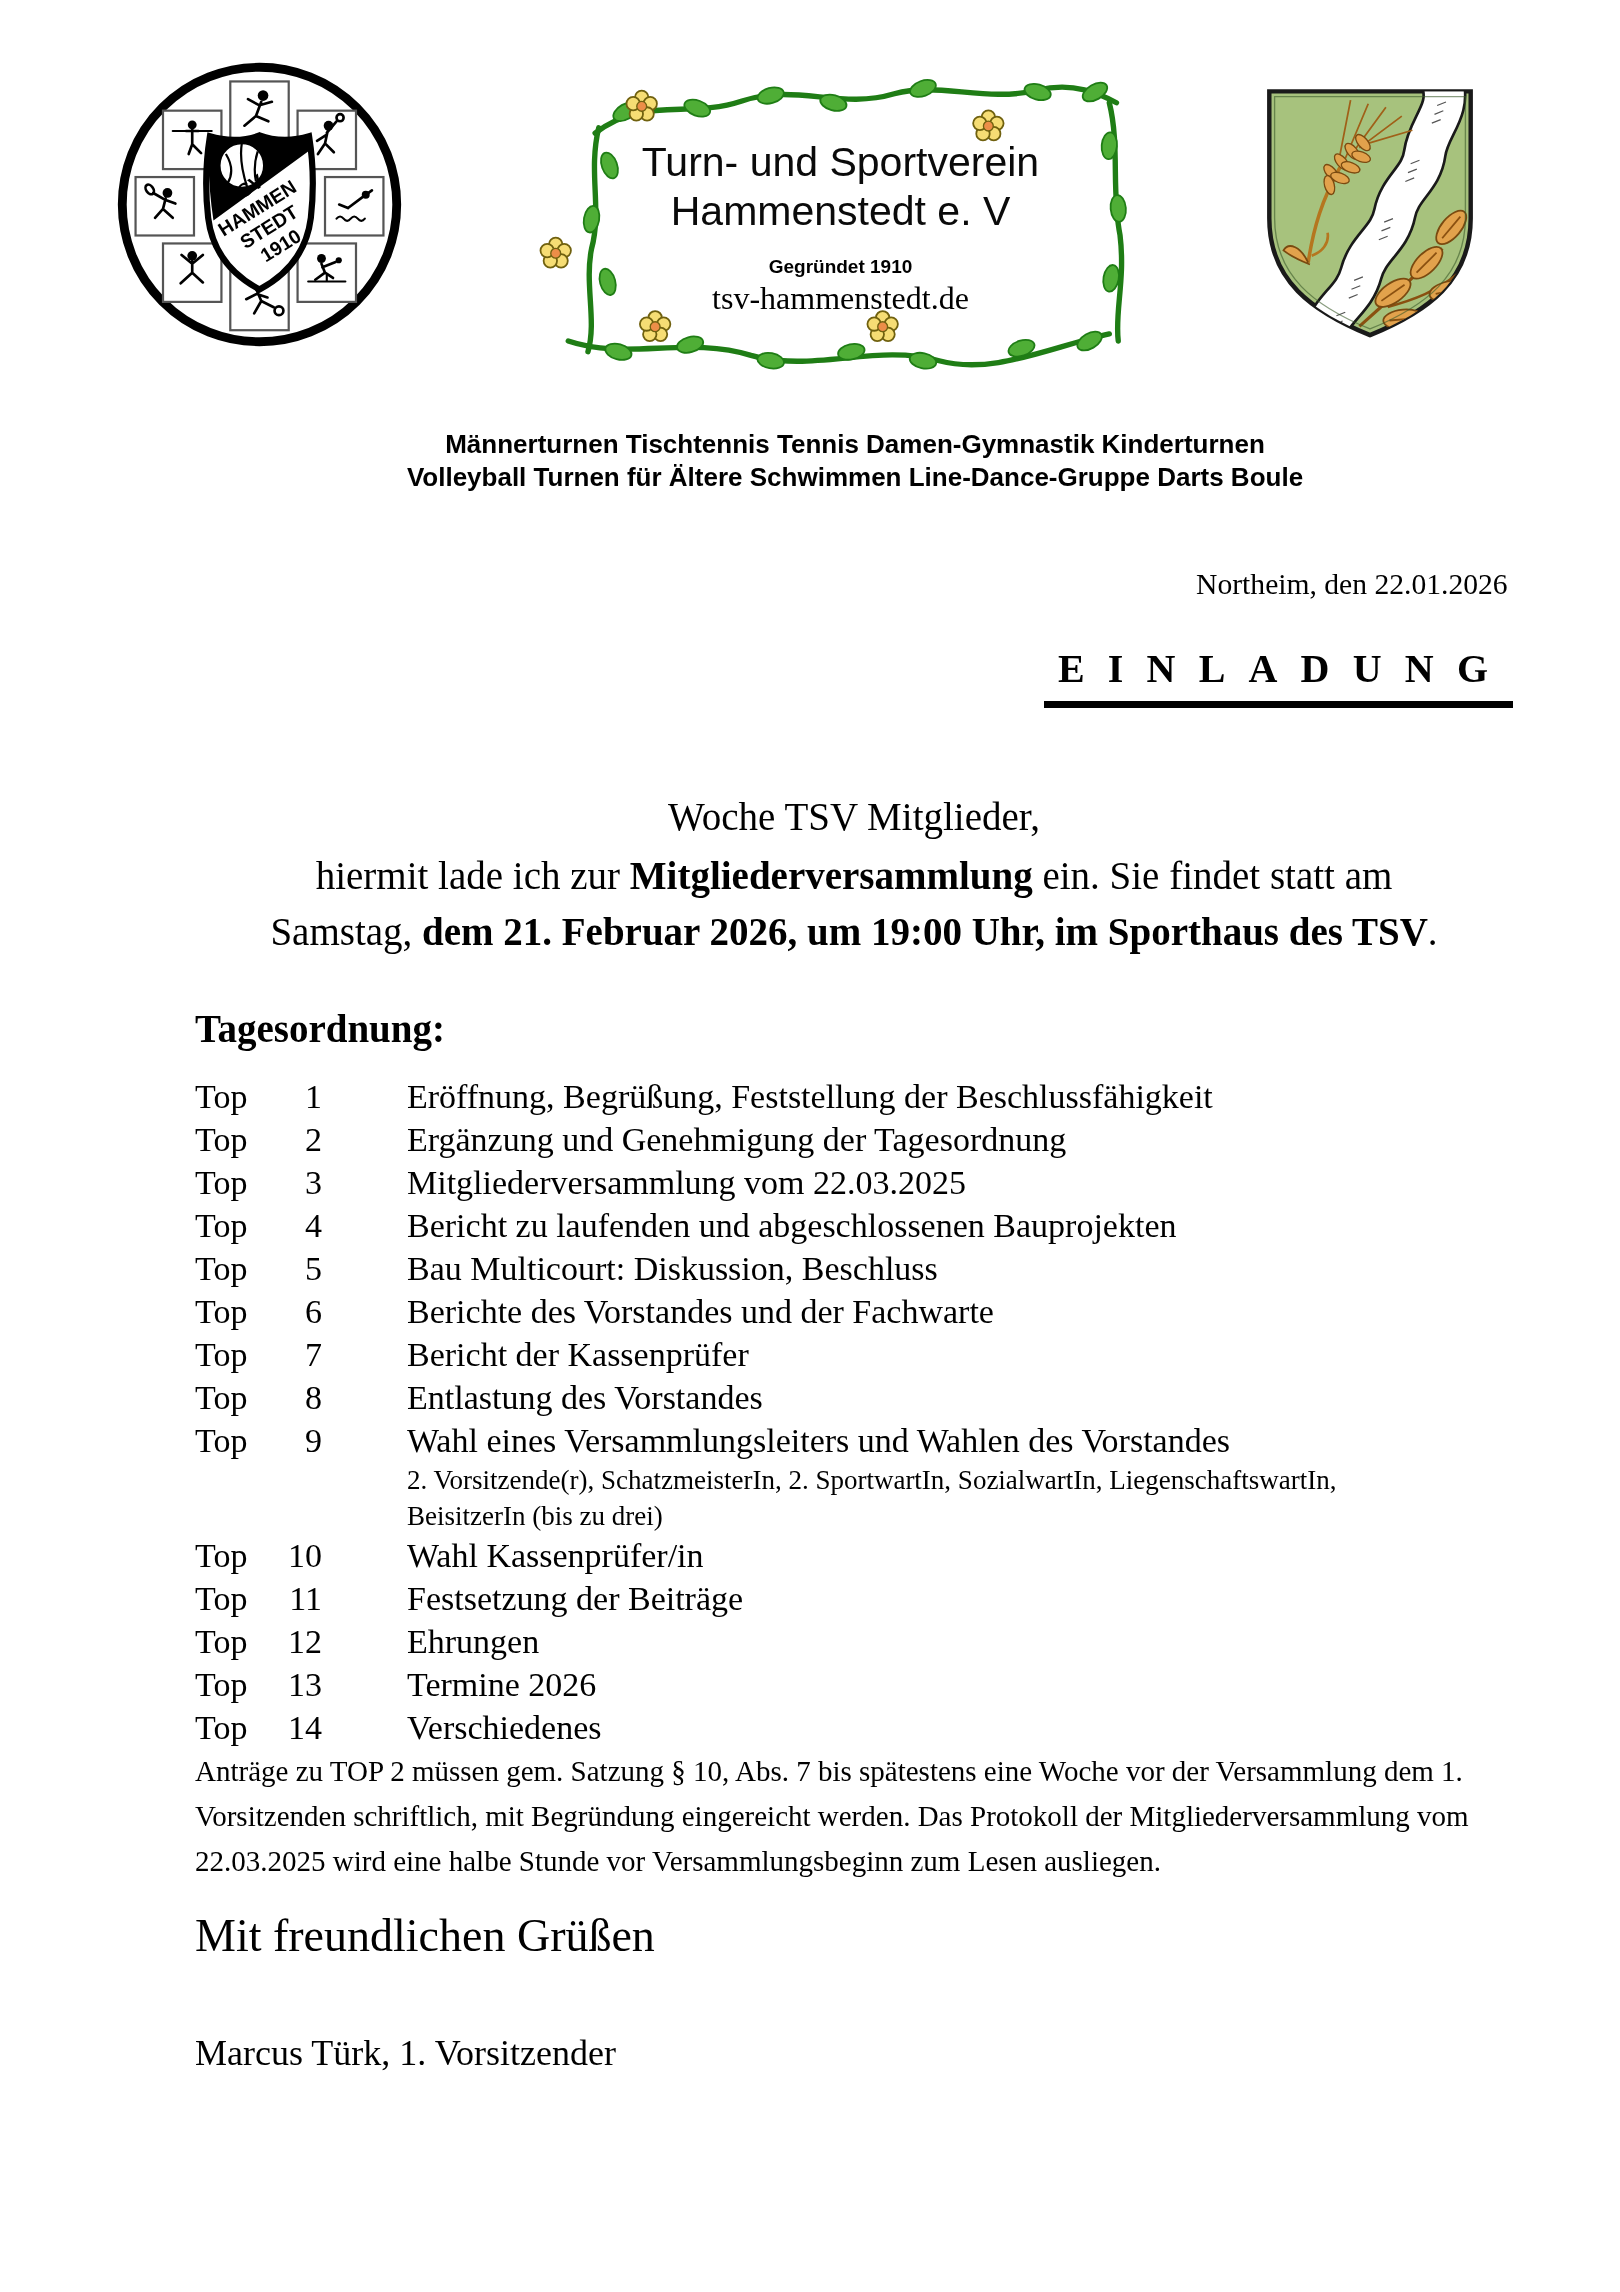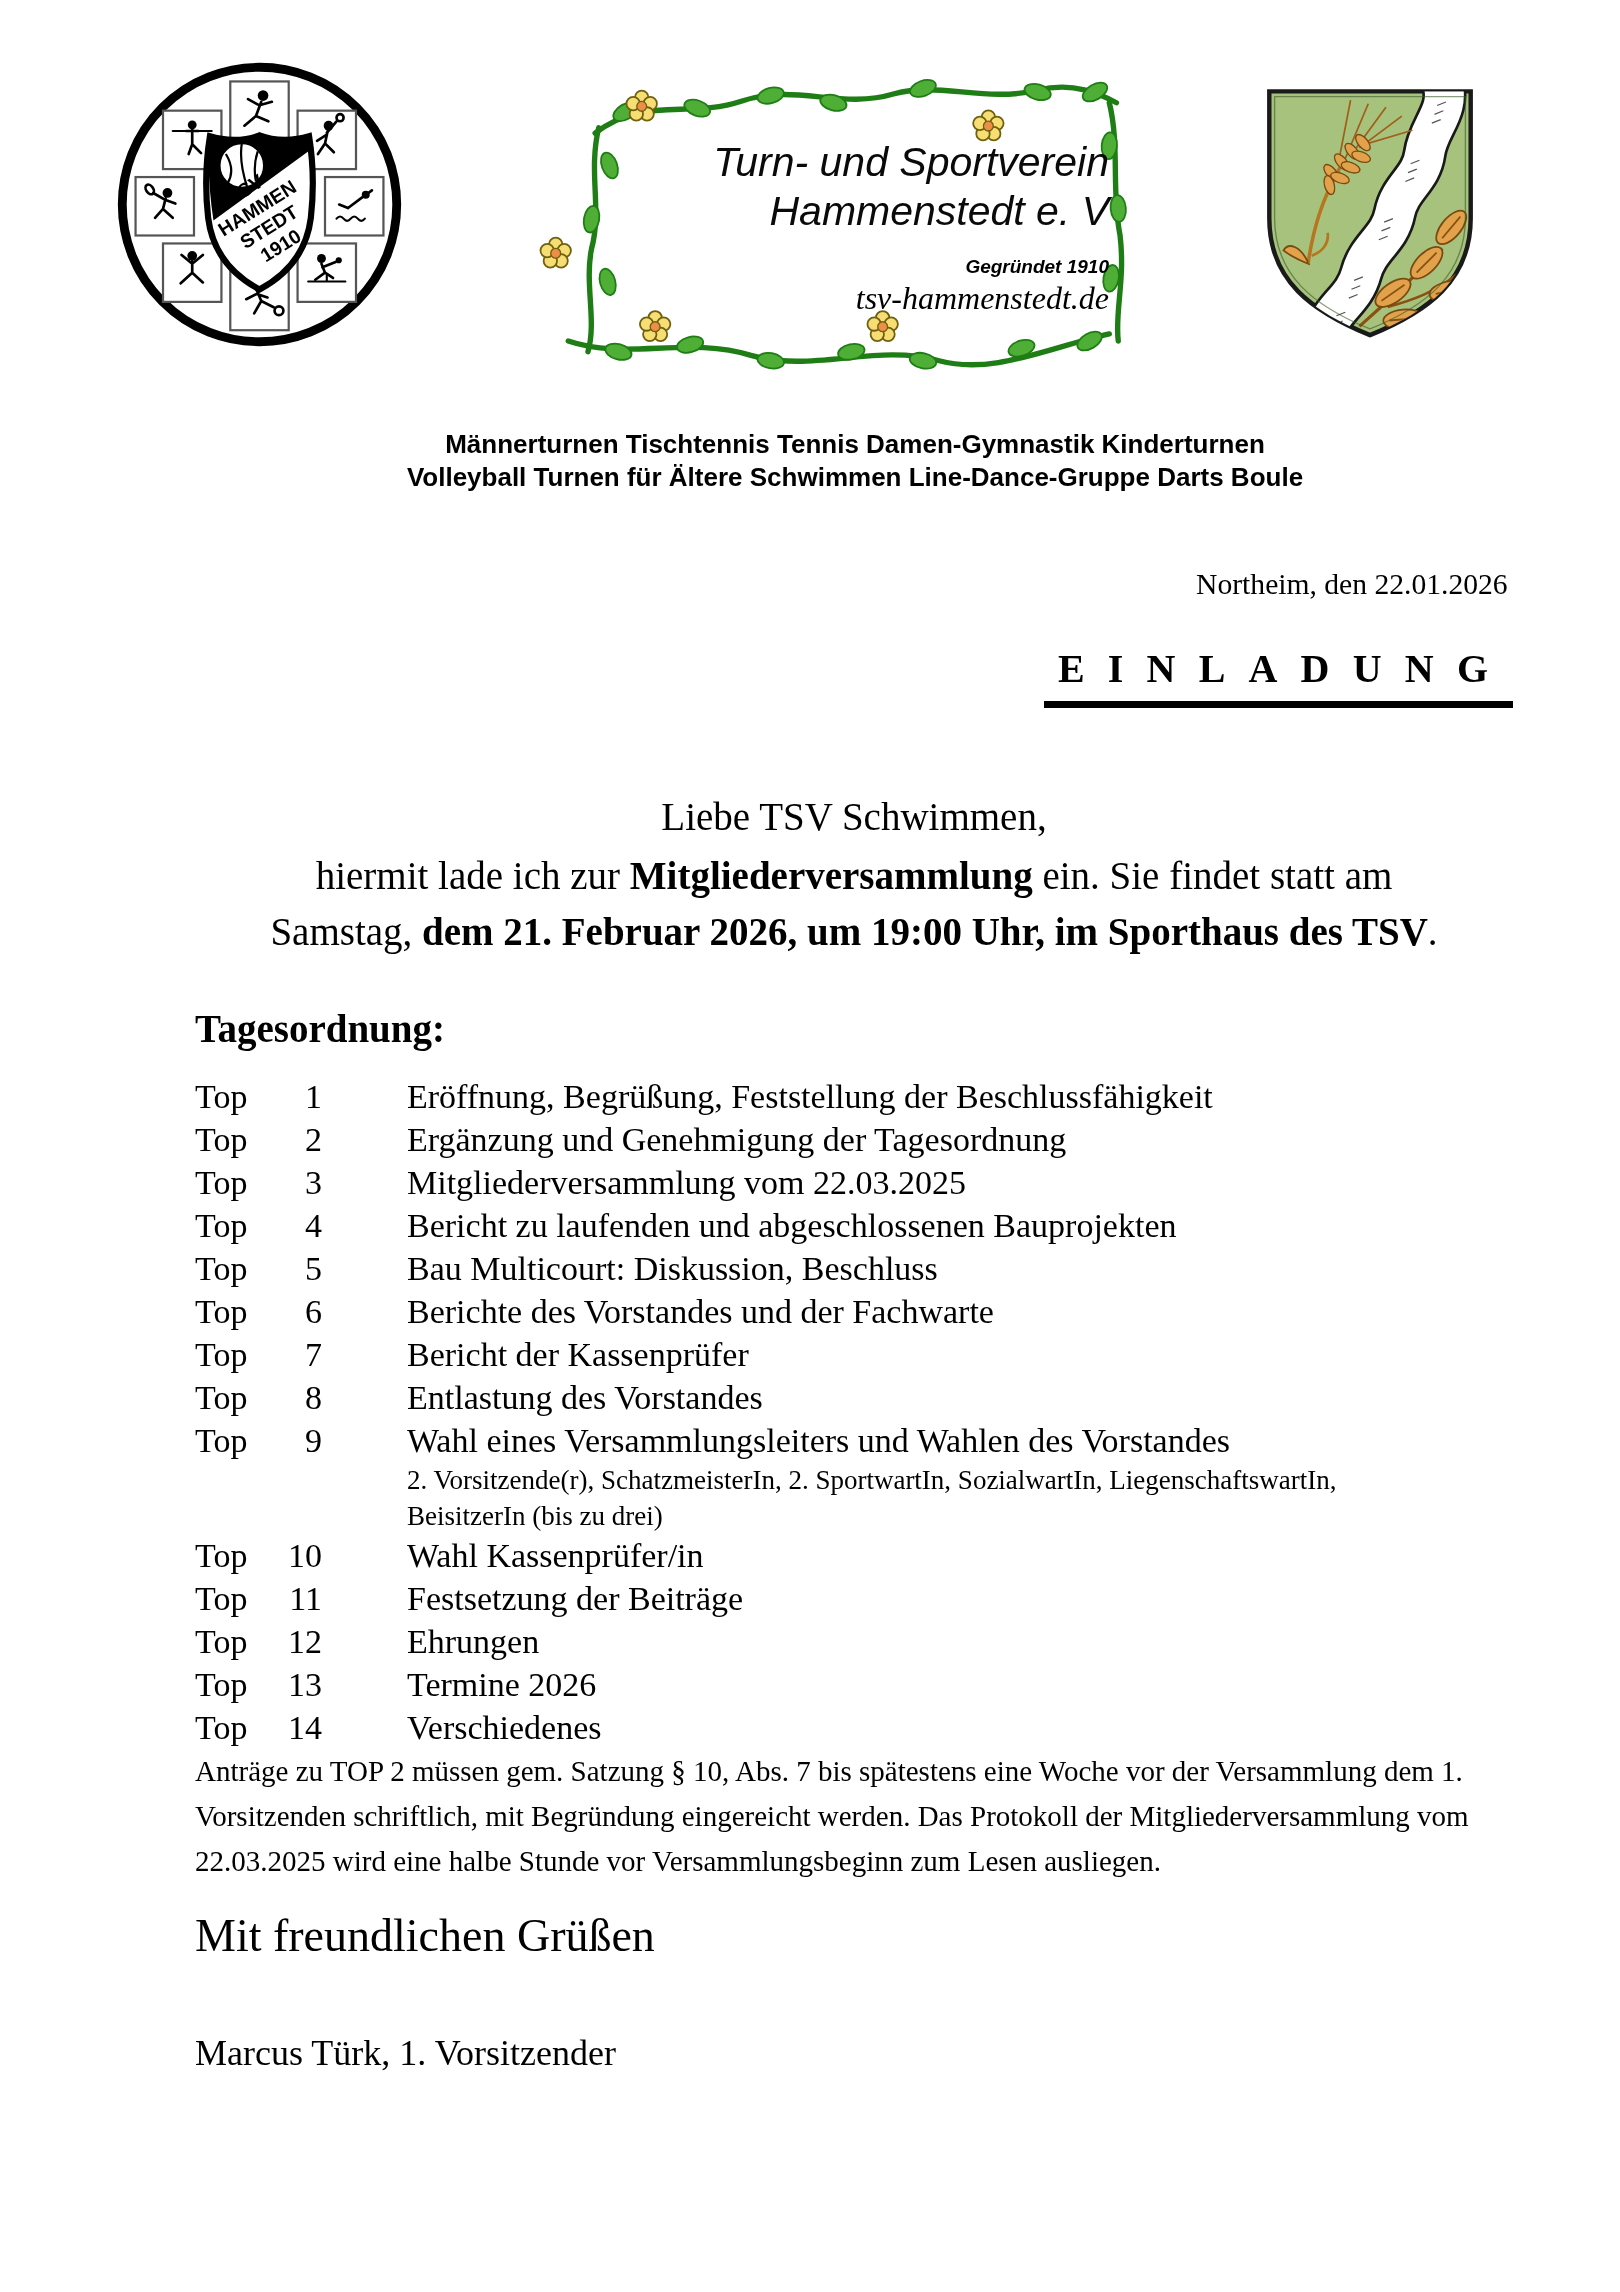--- a/index.html
+++ b/index.html
@@ -10,21 +10,21 @@
   html,body{background:#ffffff;}
   .page{
     position:relative;width:1620px;height:2293px;background:#ffffff;color:var(--ink);
     font-family:"Liberation Serif","DejaVu Serif",serif;overflow:hidden;
   }
   
   .header{position:relative;height:421px;}
   .club-logo{position:absolute;left:109px;top:54px;}
   .banner{position:absolute;left:536px;top:56px;width:593px;height:330px;}
   .banner svg{position:absolute;inset:0;}
-  .banner-text{position:absolute;left:36px;top:0;width:537px;text-align:right;padding-top:82px;font-style:italic;}
+  .banner-text{position:absolute;left:36px;top:0;width:537px;text-align:center;padding-top:82px;}
   .banner-title{font-family:"Liberation Sans","DejaVu Sans",sans-serif;font-size:41px;line-height:49px;color:#0a0a0a;}
   .banner-founded{font-family:"Liberation Sans","DejaVu Sans",sans-serif;font-weight:bold;font-size:19px;margin-top:20px;}
   .banner-site{font-size:32px;margin-top:1.8px;}
   .crest{position:absolute;left:1252px;top:79px;}
   
   .sports{margin-top:7.2px;padding-left:90px;text-align:center;
     font-family:"Liberation Sans","DejaVu Sans",sans-serif;font-weight:bold;font-size:26px;line-height:33px;}
   
   .content{margin-left:195px;width:1318px;}
   .dateline{margin-top:72px;text-align:right;padding-right:5.4px;font-size:29.6px;line-height:36px;}
@@ -286,21 +286,21 @@
   </div>
 
   <div class="content">
 
     <div class="dateline">Northeim, den 22.01.2026</div>
 
     <div class="title-wrap">
       <div class="title">EINLADUNG</div>
     </div>
 
-    <div class="salutation">Liebe TSV Schwimmen,</div>
+    <div class="salutation">Woche TSV Mitglieder,</div>
 
     <div class="intro">
       <span>hiermit lade ich zur </span><b>Mitgliederversammlung</b><span> ein. Sie findet statt am</span><br>
       <span>Samstag, </span><b>dem 21. Februar 2026, um 19:00 Uhr, im Sporthaus des TSV</b><span>.</span>
     </div>
 
     <div class="agenda-heading">Tagesordnung:</div>
 
     <div class="agenda">
         <div class="agenda-row">

